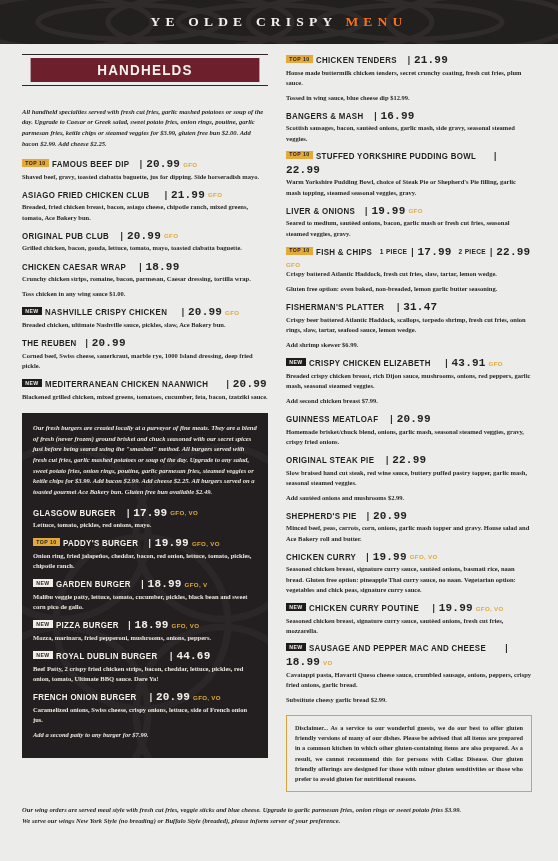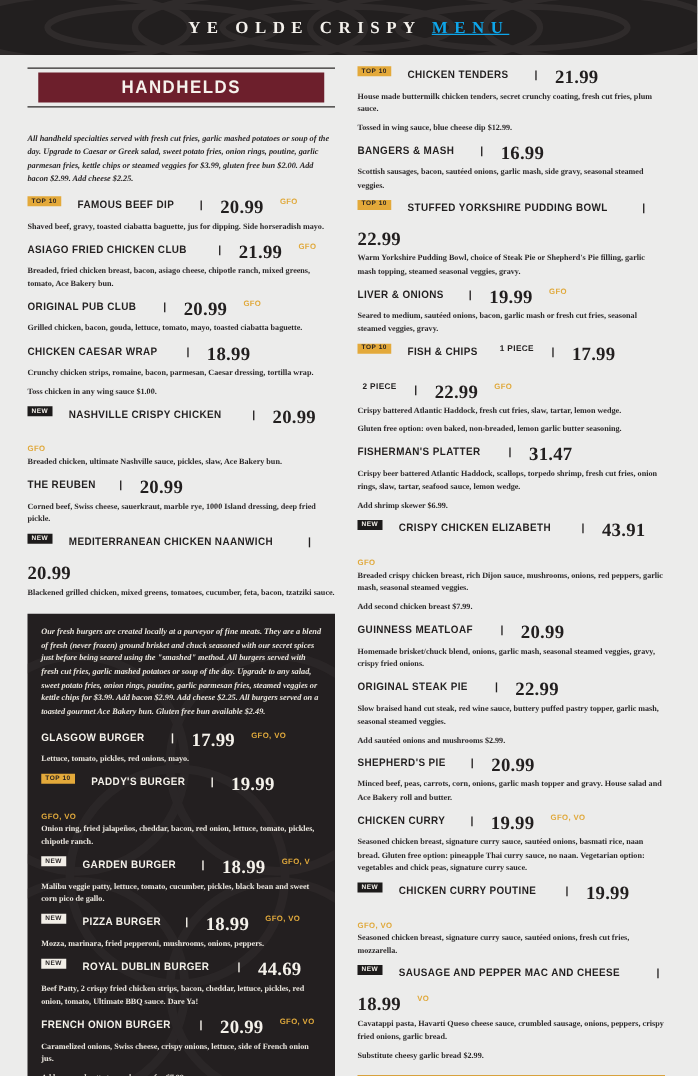--- a/index.html
+++ b/index.html
@@ -29,21 +29,21 @@
   }
   .masthead-title {
     position: relative;
     z-index: 2;
     font-family: "Liberation Serif", serif;
     font-size: 13.5px;
     letter-spacing: 5.2px;
     color: #f4f1ec;
     font-weight: 700;
   }
-  .masthead-title .accent { color: #0ea5e9; text-decoration: underline; }
+  .masthead-title .accent { color: #f97316; }
 
   
   .sheet {
     padding: 10px 22px 0 22px;
   }
   .cols {
     display: flex;
     gap: 18px;
     align-items: flex-start;
   }
@@ -76,44 +76,44 @@
     font-size: 6.6px;
     line-height: 1.62;
     color: #2b2829;
     margin-bottom: 9px;
   }
 
   
   .item { margin-bottom: 7px; }
   .item-head {
     display: flex;
-    align-items: flex-start;
+    align-items: center;
     flex-wrap: wrap;
-    gap: 13px;
+    gap: 3px;
     margin-bottom: 1.5px;
   }
   .item-name {
     font-family: "Liberation Sans Narrow", "Liberation Sans", sans-serif;
     font-weight: 700;
     font-size: 8.6px;
     letter-spacing: .35px;
     color: #221f1f;
     transform: scaleX(.92);
     transform-origin: left;
   }
   .sep {
     color: #221f1f;
     font-weight: 700;
     font-size: 8.4px;
     padding: 0 1px;
   }
   .price {
-    font-family: Liberation Serif, serif;
-    font-weight: 700;
-    font-size: 15px;
+    font-family: Liberation Mono, monospace;
+    font-weight: 700;
+    font-size: 11px;
     color: #221f1f;
     letter-spacing: .2px;
   }
   .portion {
     font-family: "Liberation Sans Narrow", "Liberation Sans", sans-serif;
     font-weight: 700;
     font-size: 6.6px;
     color: #221f1f;
     letter-spacing: .3px;
   }

